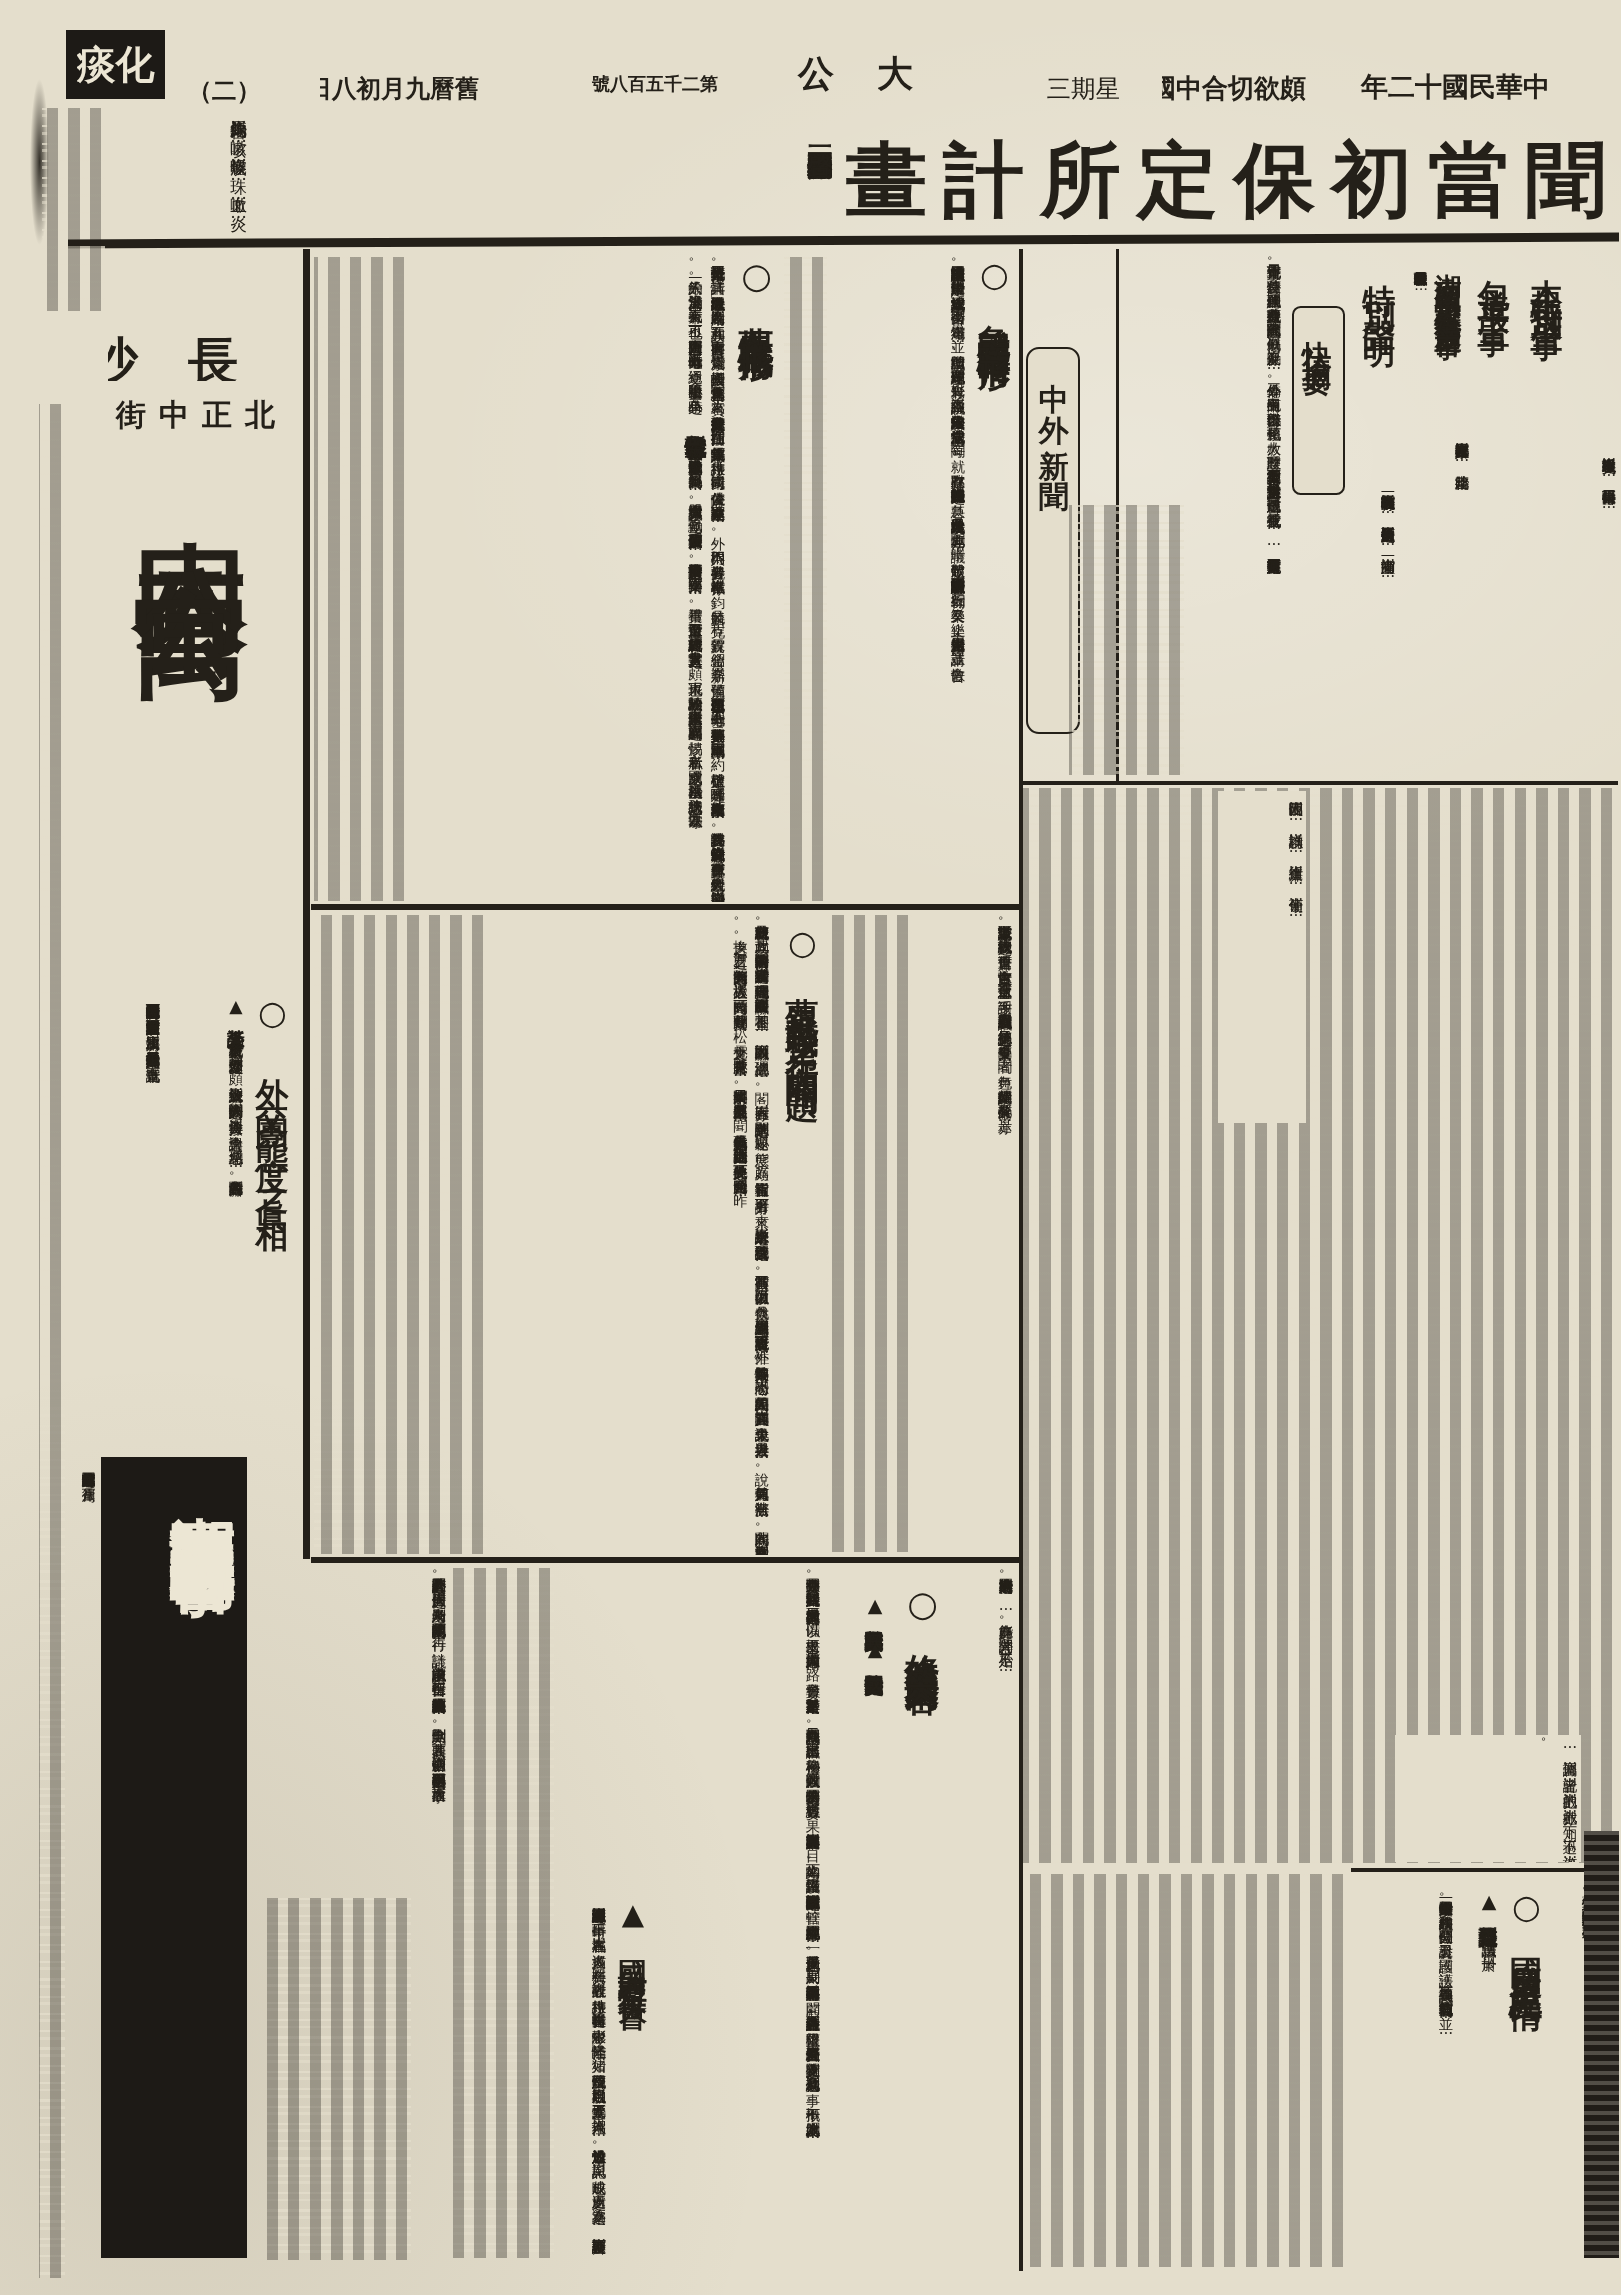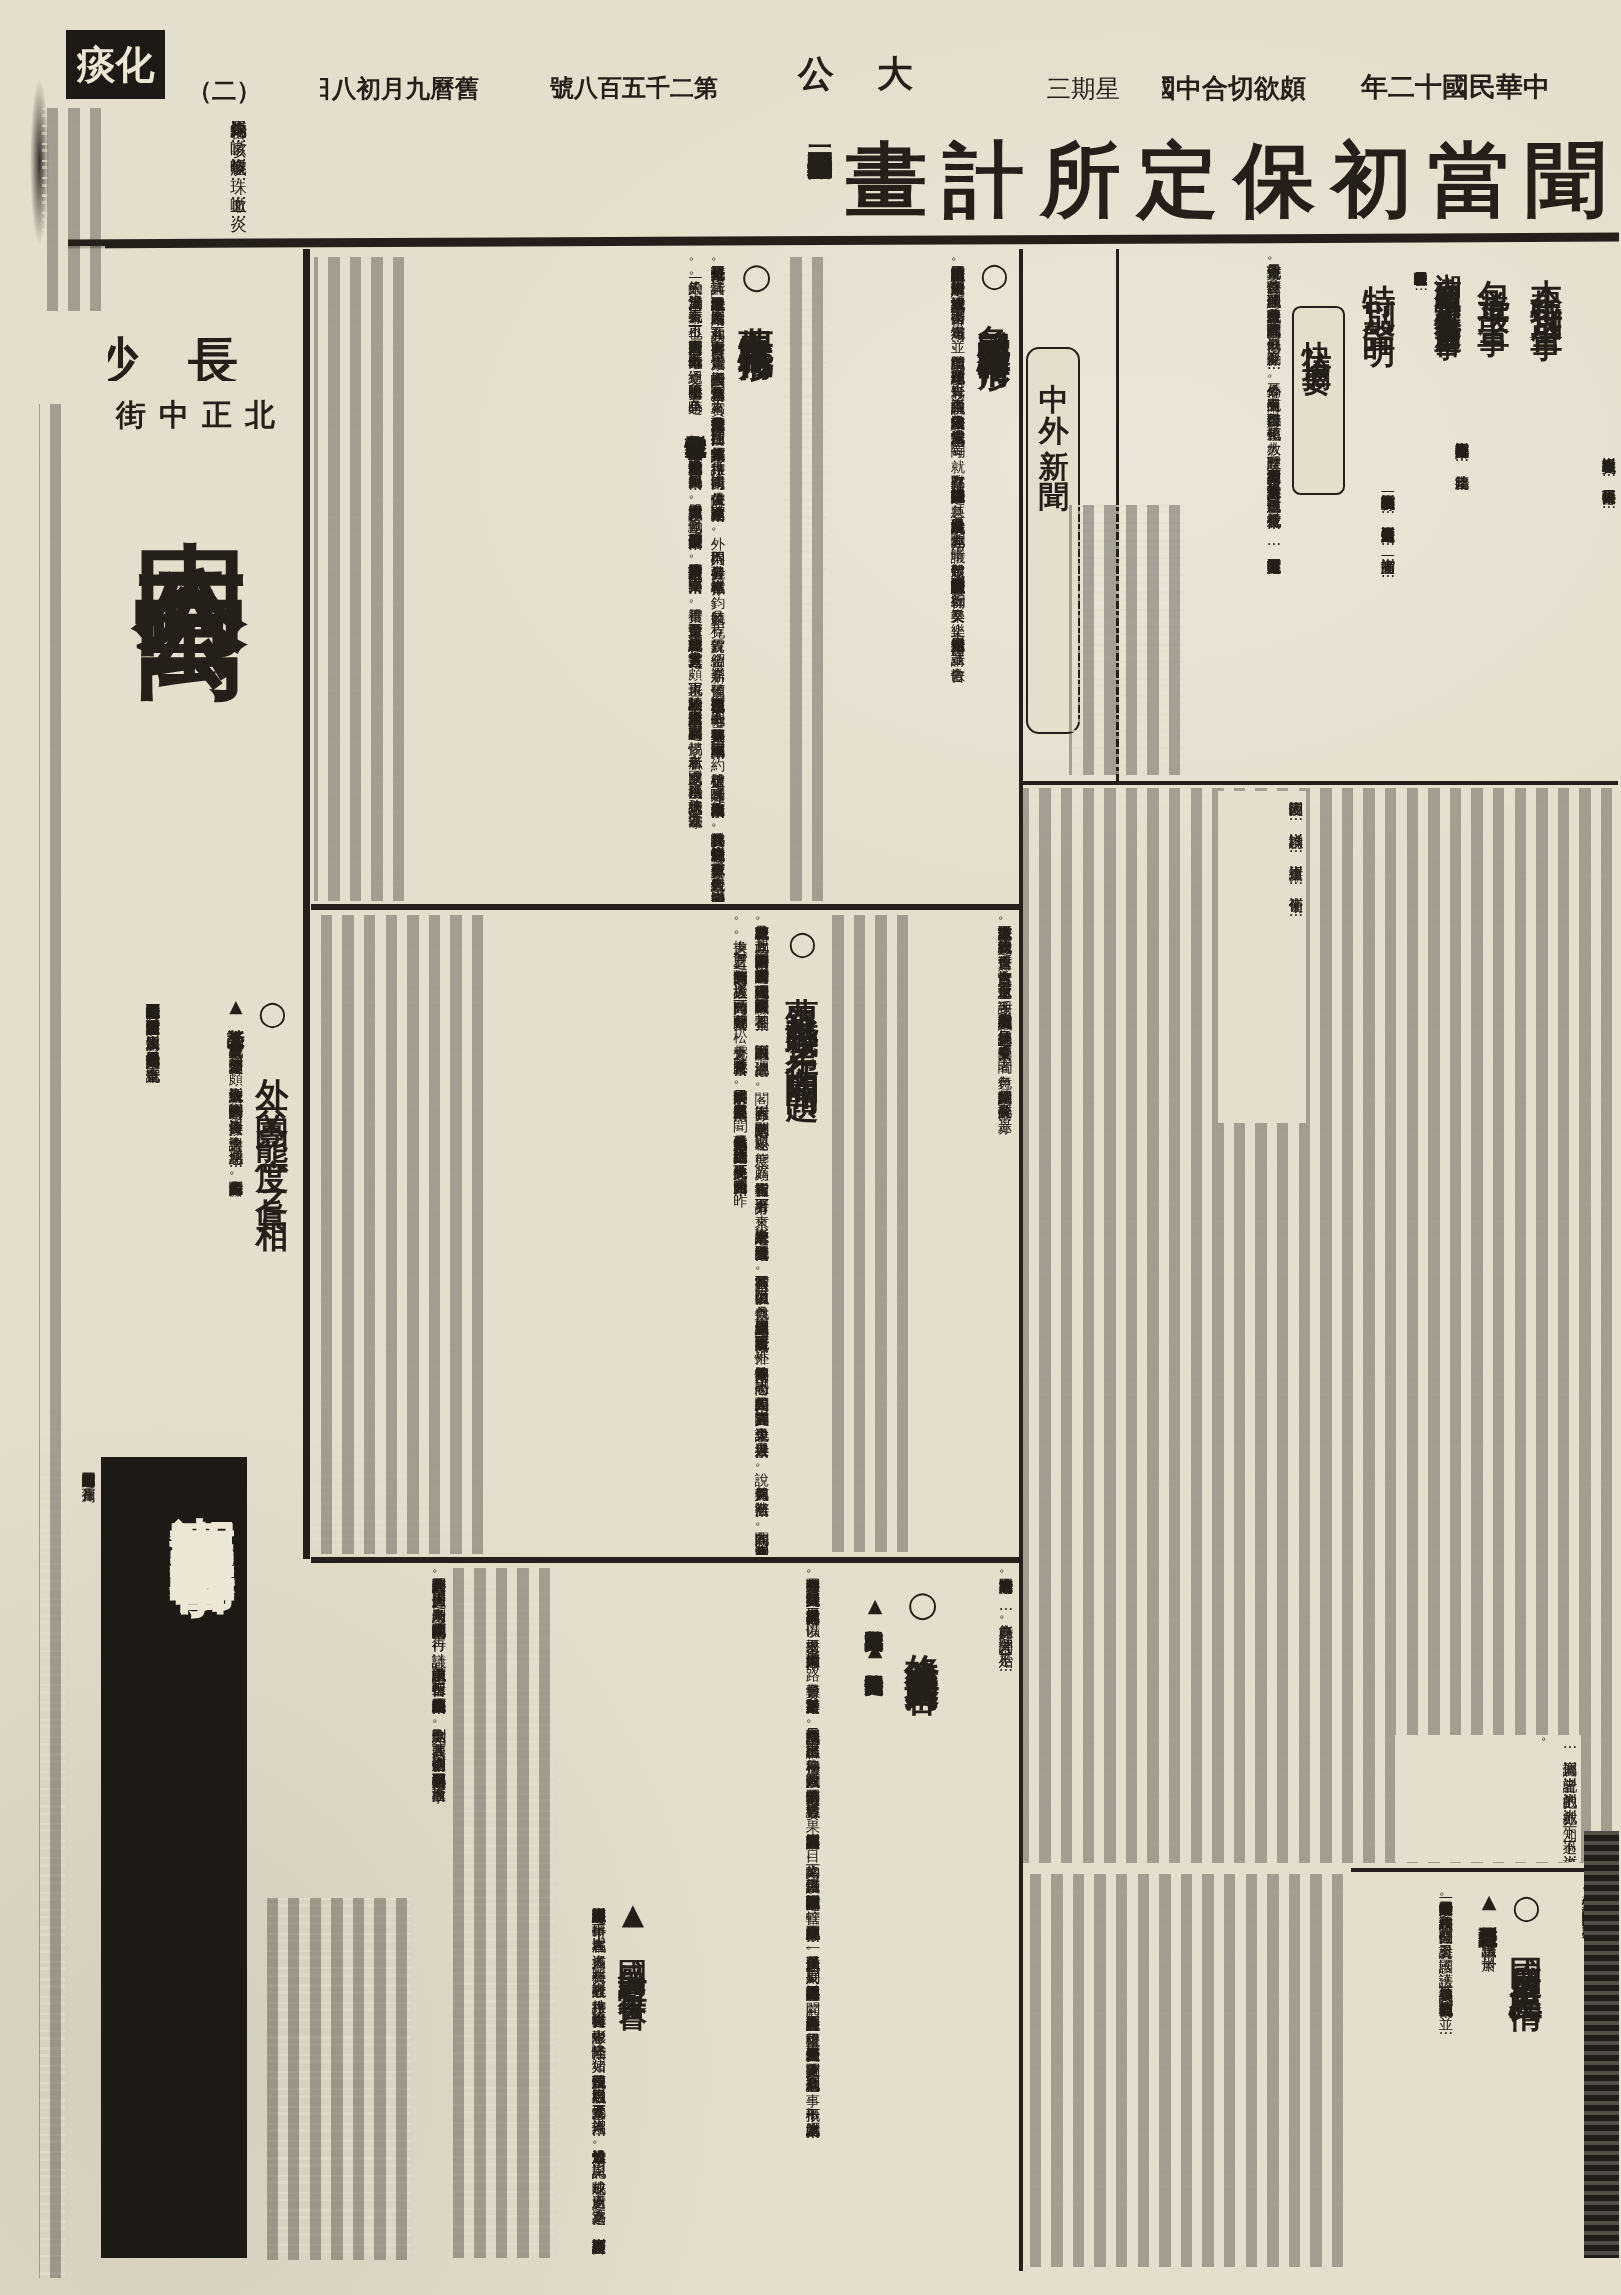--- a/index.html
+++ b/index.html
@@ -28,21 +28,21 @@
 </style>
 </head>
 <body>
 
 <div class="page">
 
   <div class="abs h-rtl" style="left:1355px;top:69px;width:195px;height:39px;font-size:27px;font-weight:bold;">中華民國十二年</div>
   <div class="abs h-rtl" style="left:1162px;top:71px;width:144px;height:36px;font-size:26px;font-weight:bold;">頗欲切合中國</div>
   <div class="abs h-rtl" style="left:1026px;top:72px;width:94px;height:33px;font-size:24.5px;font-weight:normal;">星期三</div>
   <div class="abs h-rtl" style="left:790px;top:50px;width:166px;height:69px;font-size:36px;font-weight:bold;letter-spacing:43px;">大公</div>
-  <div class="abs h-rtl" style="left:538px;top:72px;width:180px;height:33px;font-size:24px;font-weight:bold;">第二千五百八號</div>
+  <div class="abs h-rtl" style="left:538px;top:72px;width:180px;height:33px;font-size:18px;font-weight:bold;">第二千五百八號</div>
   <div class="abs h-rtl" style="left:320px;top:72px;width:159px;height:33px;font-size:24.5px;font-weight:bold;">舊曆九月初八日</div>
   <div class="abs h-rtl" style="left:189px;top:74px;width:72px;height:33px;font-size:24.5px;font-weight:bold;">（二）</div>
 
   <div class="abs v" style="left:148px;top:134px;width:685px;height:97px;font-size:24px;line-height:26px;font-weight:bold;">本公司特用機器提製鵝絨鴨絨可作冬季各色衣心背褥椅墊墊被枕頭一切禦寒之用保適永能久用現貨取價極廉賜顧如願電話九百四十八號長沙新街怡華羽絨公司謹啓</div>
   <div class="abs h-rtl" style="left:835px;top:127px;width:787px;height:108px;font-size:81px;font-weight:bold;letter-spacing:16px;">聞當初保定所計畫者</div>
   <div class="abs rule" style="left:68px;top:236px;width:1551px;height:9.4px;transform:rotate(-0.25deg);"></div>
 
   <div class="abs smudge" style="left:30px;top:79px;width:19px;height:166px;"></div>
   <div class="abs illg" style="left:39px;top:404px;width:26px;height:1874px;"></div>
 

